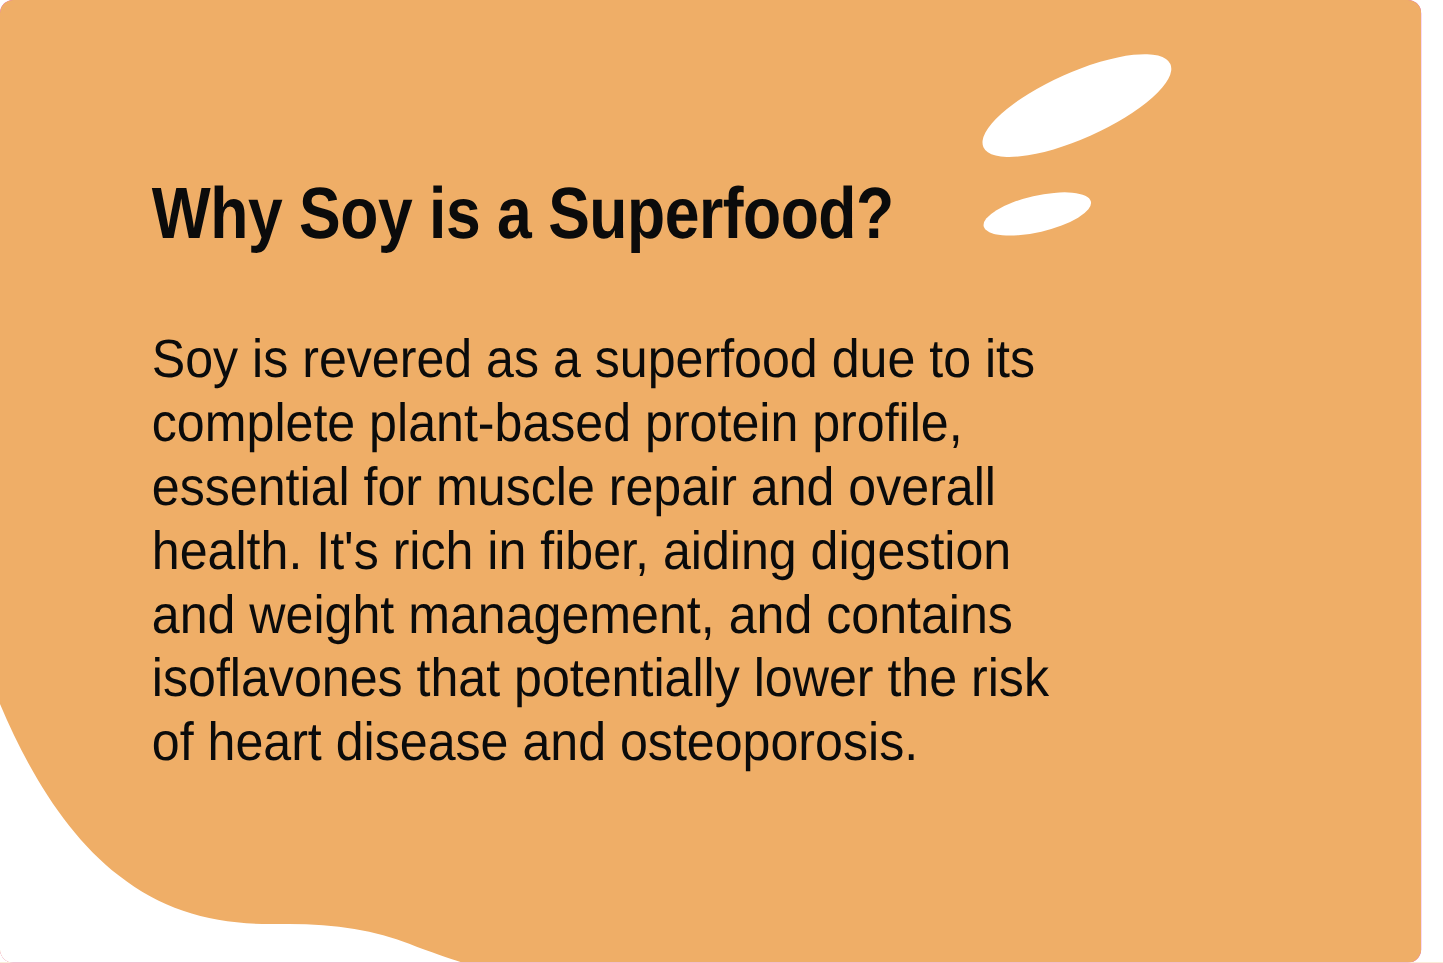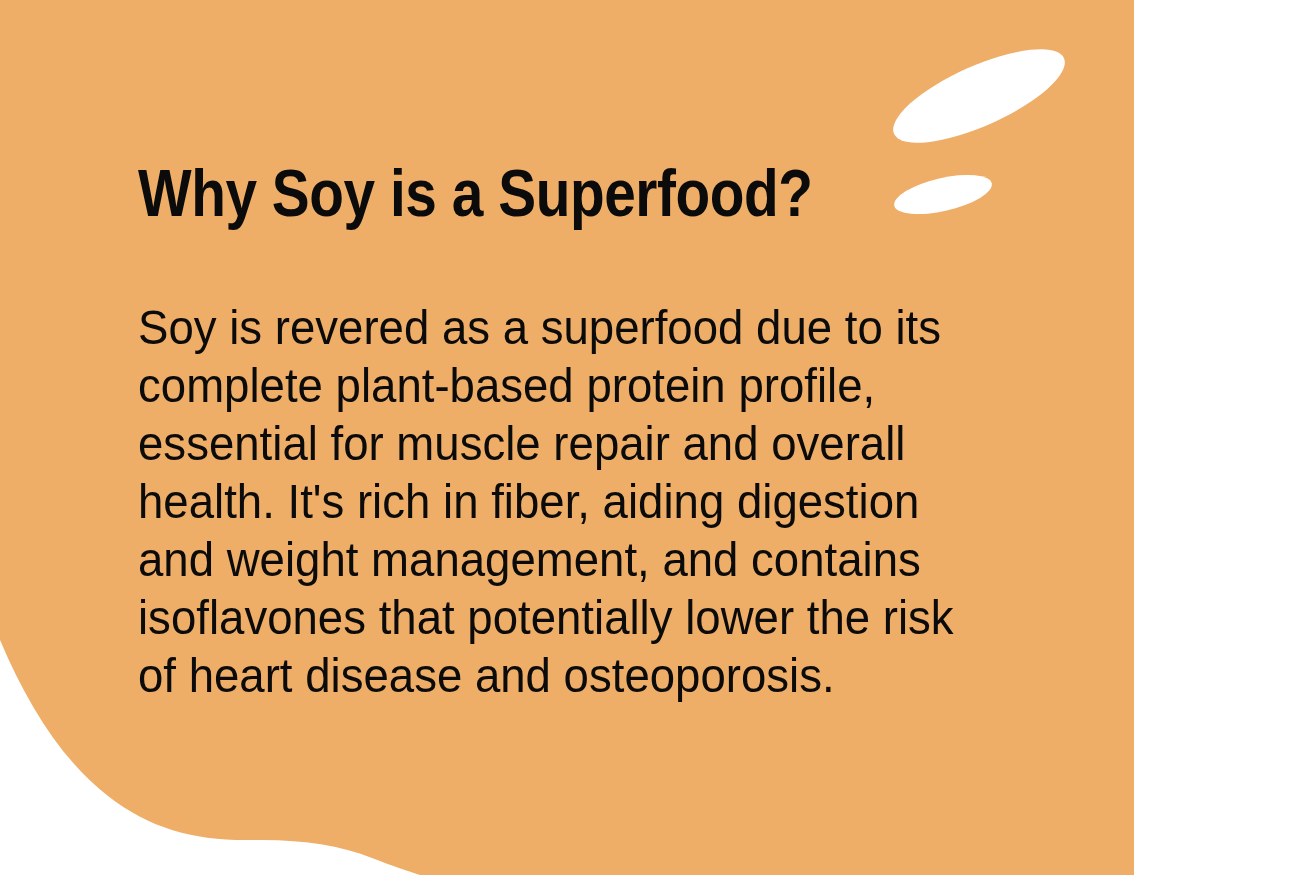--- a/index.html
+++ b/index.html
@@ -7,24 +7,25 @@
     margin: 0;
     padding: 0;
     background: #ffffff;
   }
   body {
     font-family: "Liberation Sans", sans-serif;
   }
 
   #card {
     position: relative;
-    width: 1134px;
+    width: 1292px;
     height: 875px;
     overflow: hidden;
     background: #d946ef;
+    border-radius: 12px;
   }
 
   
   #bg-plate {
     position: absolute;
     inset: 0;
     background: #EFAE67;
   }
 
   #bg-svg {

